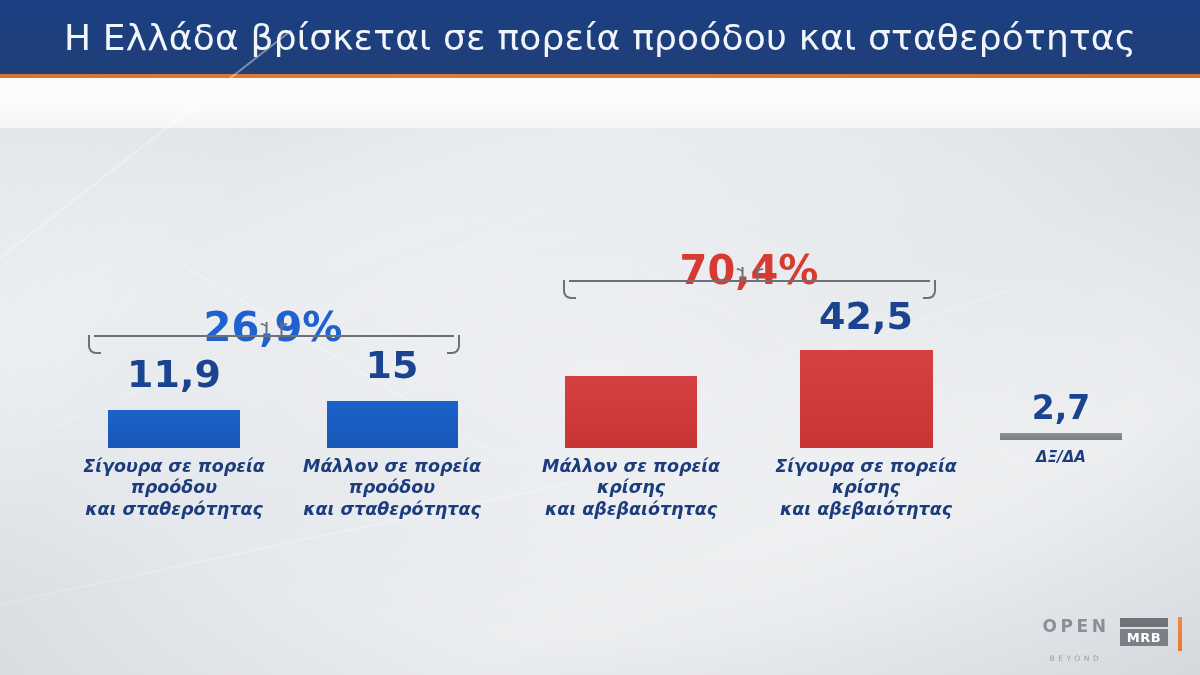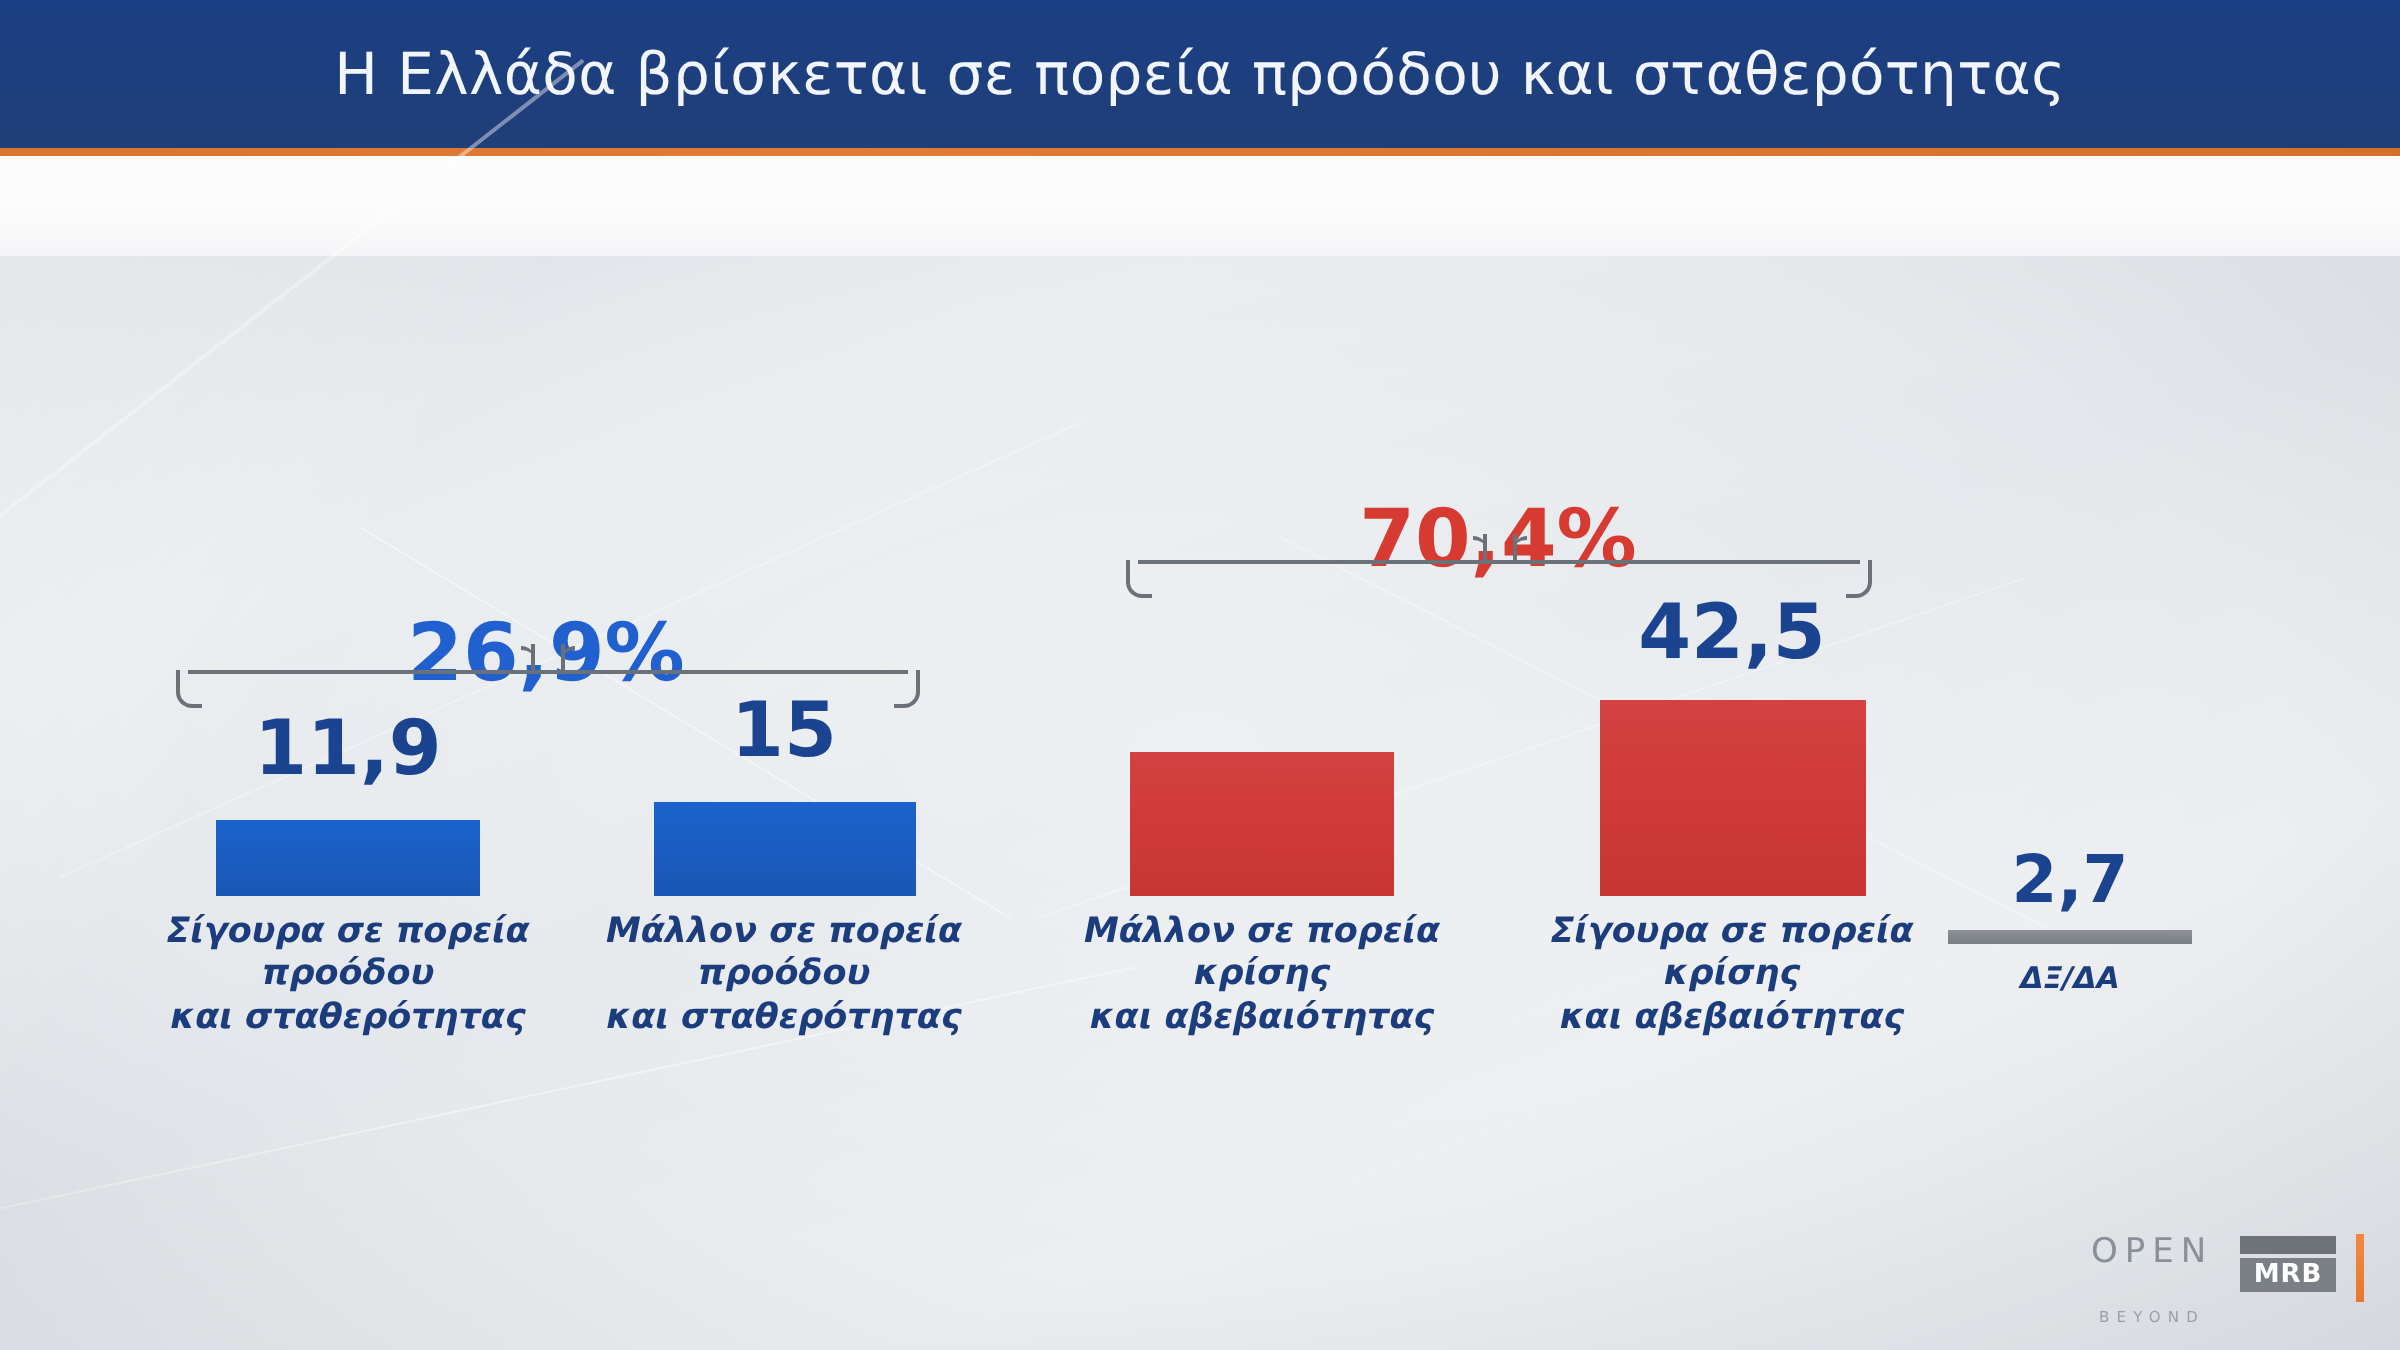--- a/index.html
+++ b/index.html
@@ -16,21 +16,21 @@
     position:absolute;left:0;top:0;width:1200px;height:74px;
     background:linear-gradient(180deg,#1b3f84 0%,#1d3f7e 45%,#203f78 100%);
   }
   .hdr-band::after{
     content:"";position:absolute;left:0;right:0;bottom:-4px;height:4px;
     background:linear-gradient(90deg,#d9752f 0%,#e07c35 35%,#d4702c 100%);
   }
   .hdr-title{
     position:absolute;left:0;top:0;width:1200px;height:74px;
     display:flex;align-items:center;justify-content:center;
-    color:#f2f5fb;font-size:29px;font-weight:400;letter-spacing:.2px;
+    color:#f2f5fb;font-size:36px;font-weight:400;letter-spacing:.2px;
     white-space:nowrap;
   }
   .sub-band{
     position:absolute;left:0;top:78px;width:1200px;height:50px;
     background:linear-gradient(180deg,#fdfdfd 0%,#fbfbfb 60%,#f4f5f7 100%);
   }
   .hdr-sub{
     position:absolute;left:0;top:78px;width:1200px;height:50px;
     display:flex;align-items:center;justify-content:center;
     color:#1c3d7d;font-size:21px;font-weight:bold;font-style:italic;
@@ -115,21 +115,21 @@
     background:linear-gradient(180deg,#8d9299 0%,#787d84 100%);
   }
   .dk-label{
     position:absolute;width:100%;text-align:center;
     color:#1c3d7d;font-size:15px;font-weight:bold;font-style:italic;
   }
 
   
   .logo-open{position:absolute;left:1036px;top:618px;width:80px;text-align:center;}
   .logo-open .mark{
-    color:#8a9099;font-size:17px;font-weight:normal;letter-spacing:3.5px;line-height:1;
+    color:#8a9099;font-size:17px;font-weight:bold;letter-spacing:3.5px;line-height:1;
   }
   .logo-open .sub{
     color:#9aa0a8;font-size:7.5px;letter-spacing:3.6px;margin-top:20px;line-height:1;
   }
   .logo-mrb{position:absolute;left:1120px;top:618px;width:48px;}
   .logo-mrb .b1{height:9px;background:#6e737a;margin-bottom:2px;}
   .logo-mrb .b2{
     height:17px;background:#7b8087;color:#ffffff;font-size:13px;font-weight:bold;
     display:flex;align-items:center;justify-content:center;letter-spacing:.5px;
   }
@@ -199,21 +199,21 @@
 και αβεβαιότητας</div>
 
   <div class="bar-wrap" style="left:775px;top:294px;width:182px;height:154px;">
     <div class="bar-value" style="top:0;">42,5</div>
     <div class="bar red" style="left:25px;width:133px;height:98px;"></div>
   </div>
   <div class="bar-label" style="left:765px;top:456px;width:202px;">Σίγουρα σε πορεία
 κρίσης
 και αβεβαιότητας</div>
 
-  <div class="dk-wrap" style="left:974px;top:388px;width:122px;height:100px;margin-top:32px;">
+  <div class="dk-wrap" style="left:1000px;top:388px;width:122px;height:100px;">
     <div class="dk-value" style="top:0;">2,7</div>
     <div class="dk-bar" style="top:45px;"></div>
     <div class="dk-label" style="top:60px;">ΔΞ/ΔΑ</div>
   </div>
 
   <div class="logo-open">
     <div class="mark">OPEN</div>
     <div class="sub">BEYOND</div>
   </div>
 

